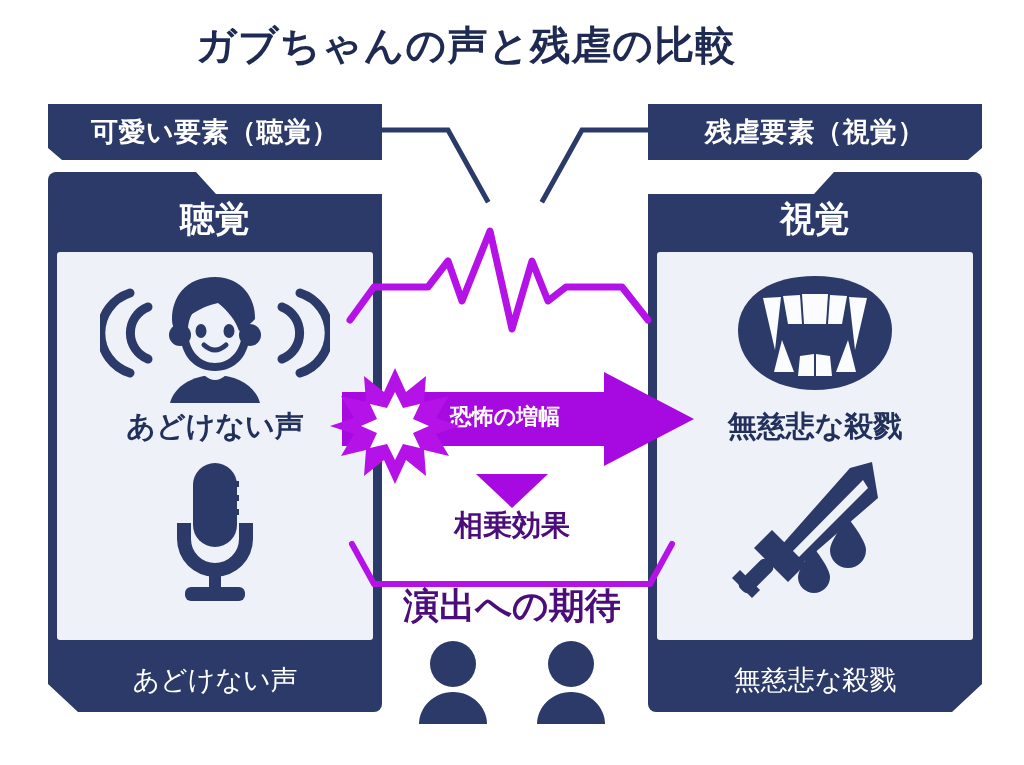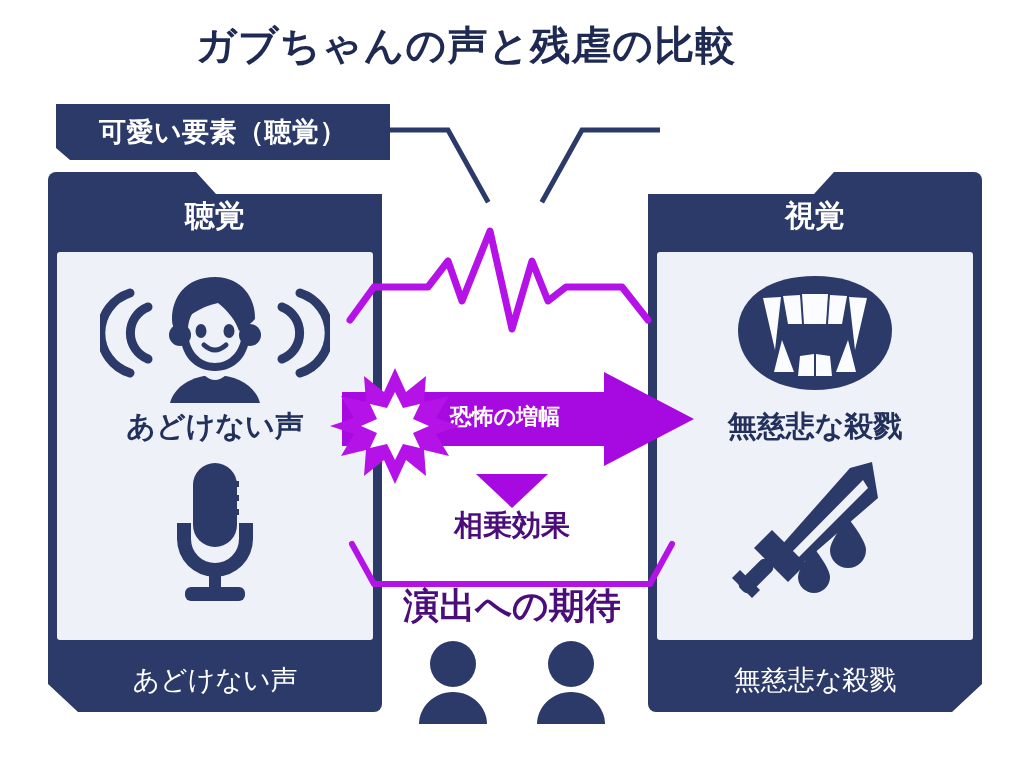--- a/index.html
+++ b/index.html
@@ -33,21 +33,20 @@
     height: 56px;
     background: #2b3a68;
     color: #ffffff;
     font-size: 27px;
     font-weight: 700;
     display: flex;
     align-items: center;
     justify-content: center;
     letter-spacing: 0.5px;
     white-space: nowrap;
-    margin-left: 8px;
   }
   #header-left {
     left: 48px; top: 104px; width: 334px;
     clip-path: polygon(0 0, 100% 0, 100% 100%, 14px 100%, 0 calc(100% - 12px));
   }
   #header-right {
     left: 648px; top: 104px; width: 334px;
     clip-path: polygon(0 0, 100% 0, 100% calc(100% - 12px), calc(100% - 14px) 100%, 0 100%);
   }
 
@@ -74,21 +73,21 @@
   #card-right {
     left: 648px;
     clip-path: polygon(0 22px, 166px 22px, 186px 0, 334px 0, 334px 512px, 304px 540px, 0 540px);
     border-radius: 8px;
   }
   .card-title {
     position: absolute;
     top: 24px; left: 0; width: 334px;
     text-align: center;
     color: #ffffff;
-    font-size: 30px;
+    font-size: 35px;
     font-weight: 700;
     white-space: nowrap;
   }
   .card-body {
     position: absolute;
     left: 9px; top: 80px;
     width: 316px; height: 388px;
     background: #eef1f8;
     border-radius: 3px;
     overflow: hidden;
@@ -172,20 +171,23 @@
 </style>
 </head>
 <body>
 
 <div id="stage">
 
   <div id="title">ガブちゃんの声と残虐の比較</div>
 
   <div class="header-ribbon" id="header-left">
     <span>可愛い要素（聴覚）</span>
+  </div>
+  <div class="header-ribbon" id="header-right">
+    <span>残虐要素（視覚）</span>
   </div>
 
   <svg id="connectors" viewBox="0 0 290 210">
     <path d="M0 30 H78 L117 100" fill="none" stroke="#2b3a68" stroke-width="5" stroke-linecap="square"></path>
     <path d="M290 30 H212 L173 100" fill="none" stroke="#2b3a68" stroke-width="5" stroke-linecap="square"></path>
   </svg>
 
   <div class="card" id="card-left">
     <div class="card-title">聴覚</div>
     <div class="card-body">

